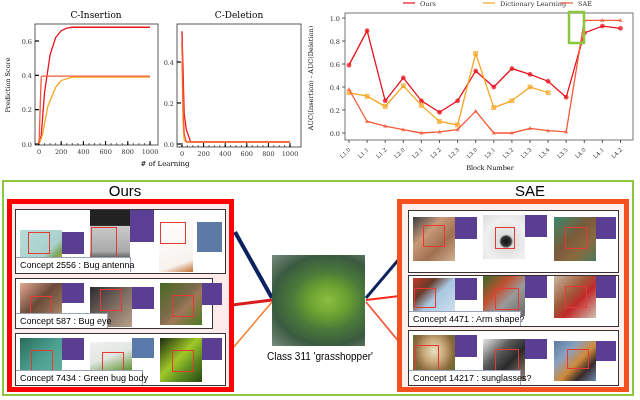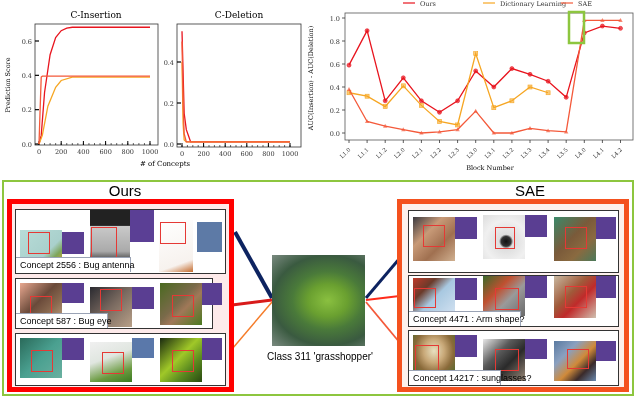--- a/index.html
+++ b/index.html
@@ -119,21 +119,21 @@
       <line x1="129.2" y1="147" x2="129.2" y2="145" stroke="#000" stroke-width="0.6"></line>
       <line x1="134.6" y1="147" x2="134.6" y2="145" stroke="#000" stroke-width="0.6"></line>
       <line x1="140" y1="147" x2="140" y2="145" stroke="#000" stroke-width="0.6"></line>
     </g>
   <g id="del-lines">
       <polyline points="32,31.25 33.08,72.25000000000001 34.16,113.25 36.32,129.65 38.48,135.8 40.64,141.95 140,141.95" fill="none" stroke="#e8141e" stroke-width="1.3"></polyline>
       <polyline points="32,62 33.08,123.5 34.16,139.9 36.32,141.95 140,141.95" fill="none" stroke="#f6a623" stroke-width="1.3"></polyline>
       <polyline points="32,41.5 33.08,103 34.16,133.75 36.32,141.95 140,141.95" fill="none" stroke="#f4593a" stroke-width="1.3"></polyline>
     </g>
 </svg>
-<div class="abs" style="left:120px;top:160px;width:90px;text-align:center;font-size:7px;font-family:'DejaVu Serif',serif;"># of Concepts</div>
+<div class="abs" style="left:120px;top:160px;width:90px;text-align:center;font-size:7px;font-family:'DejaVu Serif',serif;"># of Learning</div>
 
 <svg class="abs" style="left:300px;top:0" width="340" height="180" viewBox="0 0 340 180">
   <g id="blk-legend">
       <line x1="103" y1="3" x2="115" y2="3" stroke="#e8141e" stroke-width="1.2"></line>
       <text x="120" y="5.5" font-size="6.5" fill="#333">Ours</text>
       <line x1="183" y1="3" x2="195" y2="3" stroke="#f6a623" stroke-width="1.2"></line>
       <text x="200" y="5.5" font-size="6.5" fill="#333">Dictionary Learning</text>
       <line x1="261" y1="3" x2="273" y2="3" stroke="#f4593a" stroke-width="1.2"></line>
       <text x="278" y="5.5" font-size="6.5" fill="#333">SAE</text>
     </g>
@@ -285,20 +285,21 @@
 <div class="concept-row" style="left:15px;top:333px;width:211px;height:53px;">
   <div class="thumb" style="left:4px;top:4px;width:42px;height:40px;background:linear-gradient(135deg,#2a6a5a 0%,#4aa090 50%,#6ab0a0 100%);"></div>
   <div class="hl" style="left:15px;top:16px;width:22px;height:22px;"></div>
   <div class="thumb" style="left:46px;top:4px;width:22px;height:22px;background:#5a3e92;"></div>
   <div class="thumb" style="left:74px;top:8px;width:42px;height:40px;background:linear-gradient(160deg,#f0f0f0 0%,#e0e6e0 40%,#6a9a40 75%,#3a7a20 100%);"></div>
   <div class="hl" style="left:86px;top:18px;width:22px;height:22px;"></div>
   <div class="thumb" style="left:116px;top:4px;width:22px;height:20px;background:#5a78aa;"></div>
   <div class="thumb" style="left:144px;top:4px;width:42px;height:44px;background:linear-gradient(135deg,#1a2a10 0%,#a0c828 45%,#5a8a20 70%,#2a4a10 100%);"></div>
   <div class="hl" style="left:156px;top:16px;width:22px;height:22px;"></div>
   <div class="thumb" style="left:186px;top:4px;width:20px;height:22px;background:#5a3e92;"></div>
+  <div class="caption" style="left:0;top:36px;width:127px;">Concept 7434 : Green bug body</div>
 </div>
 
 <div class="thumb" style="left:272px;top:255px;width:93px;height:91px;background:radial-gradient(ellipse at 60% 50%, #8ac040 0%, #6aa030 25%, #4a7a3a 45%, #3a5a40 70%, #7a8a80 100%);"></div>
 <div class="class-label" style="left:262px;top:351px;width:116px;">Class 311 'grasshopper'</div>
 
 <div class="method-box" style="left:397px;top:199px;width:232px;height:193px;border:5px solid #f4511e;background:#fdf0ec;"></div>
 
 <div class="concept-row" style="left:408px;top:210px;width:211px;height:63px;">
   <div class="thumb" style="left:4px;top:6px;width:42px;height:44px;background:linear-gradient(135deg,#3a3a40 0%,#c89a78 35%,#a07050 65%,#d0b090 100%);"></div>
   <div class="hl" style="left:14px;top:14px;width:22px;height:22px;"></div>
@@ -327,14 +328,14 @@
 <div class="concept-row" style="left:408px;top:330px;width:211px;height:56px;">
   <div class="thumb" style="left:4px;top:4px;width:42px;height:40px;background:radial-gradient(ellipse at 50% 40%, #e8e0c0 0%, #c8a878 35%, #8a6a3a 65%, #4a6a2a 100%);"></div>
   <div class="hl" style="left:6px;top:14px;width:24px;height:26px;"></div>
   <div class="thumb" style="left:46px;top:4px;width:22px;height:22px;background:#5a3e92;"></div>
   <div class="thumb" style="left:74px;top:8px;width:42px;height:42px;background:linear-gradient(135deg,#e8e8e8 0%,#5a5a5a 35%,#2a2a2a 60%,#9a8a7a 100%);"></div>
   <div class="hl" style="left:86px;top:18px;width:24px;height:22px;"></div>
   <div class="thumb" style="left:116px;top:8px;width:22px;height:20px;background:#5a3e92;"></div>
   <div class="thumb" style="left:145px;top:10px;width:42px;height:40px;background:linear-gradient(135deg,#5a7aa0 0%,#8aa0c0 30%,#d08a3a 55%,#3a2a2a 75%,#6a8ab0 100%);"></div>
   <div class="hl" style="left:158px;top:18px;width:22px;height:20px;"></div>
   <div class="thumb" style="left:187px;top:10px;width:20px;height:20px;background:#5a3e92;"></div>
-  <div class="caption" style="left:0;top:39px;width:92px;">Concept 14217 : sunglasses?</div>
+  <div class="caption" style="left:0;top:39px;width:112px;">Concept 14217 : sunglasses?</div>
 </div>
 
 </body></html>

